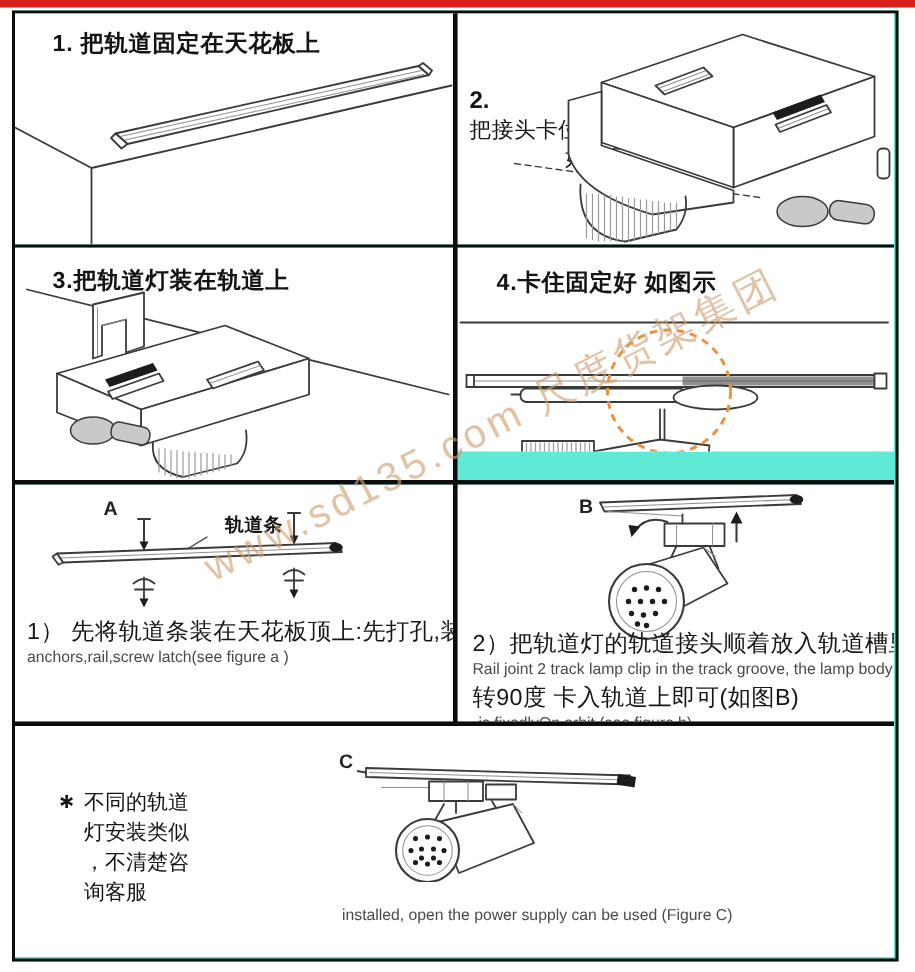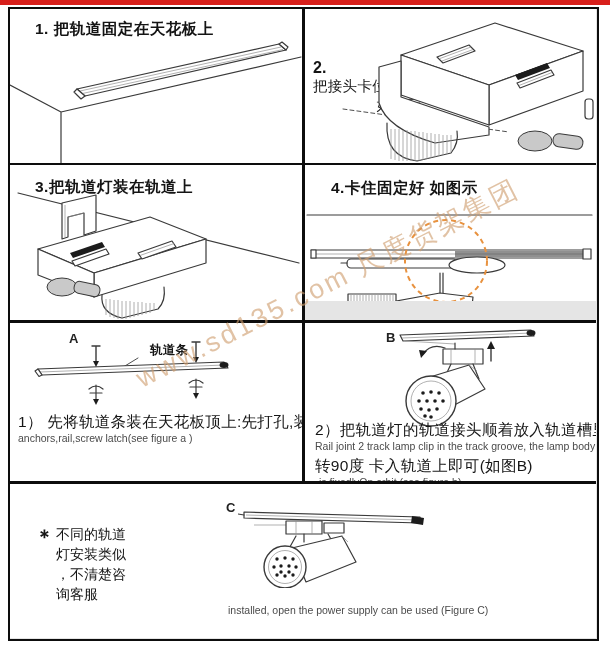--- a/index.html
+++ b/index.html
@@ -1,20 +1,20 @@
 <!DOCTYPE html>
 <html style="--top-bar: #d8201c; --border: #0d0d0d; --line-art: #3a3a3a; --highlight-circle: #e8923f; --watermark: #cf9e6f; --gray-fill: #c9c9c9;"><head>
 <meta charset="utf-8">
 <style>
   html,body{margin:0;padding:0;background:#fff;}
   .screen{position:relative;width:610px;height:648px;background:#fff;overflow:hidden;
           font-family:"Liberation Sans",sans-serif;color:#151515;}
   .topbar{position:absolute;left:0;top:0;width:610px;height:5px;background:var(--top-bar,#d8201c);}
   .frame{position:absolute;left:8px;top:7px;width:591px;height:634px;border:2.5px solid var(--border,#0d0d0d);
-         box-sizing:border-box;background:#e5e5e5;}
+         box-sizing:border-box;background:#5eead4;}
   .vdiv{position:absolute;left:292px;top:0;width:3px;height:474px;background:var(--border,#0d0d0d);}
   .hdiv{position:absolute;left:0;width:586px;background:var(--border,#0d0d0d);}
   .hdiv.h1{top:154px;height:2px;}
   .hdiv.h2{top:311px;height:3px;}
   .hdiv.h3{top:472px;height:3px;}
   .panel{position:absolute;overflow:hidden;background:#fff;}
   .p1{left:0;top:0;width:292px;height:154px;}
   .p2{left:295px;top:0;width:291px;height:154px;}
   .p3{left:0;top:156px;width:292px;height:155px;}
   .p4{left:295px;top:156px;width:291px;height:136px;}

